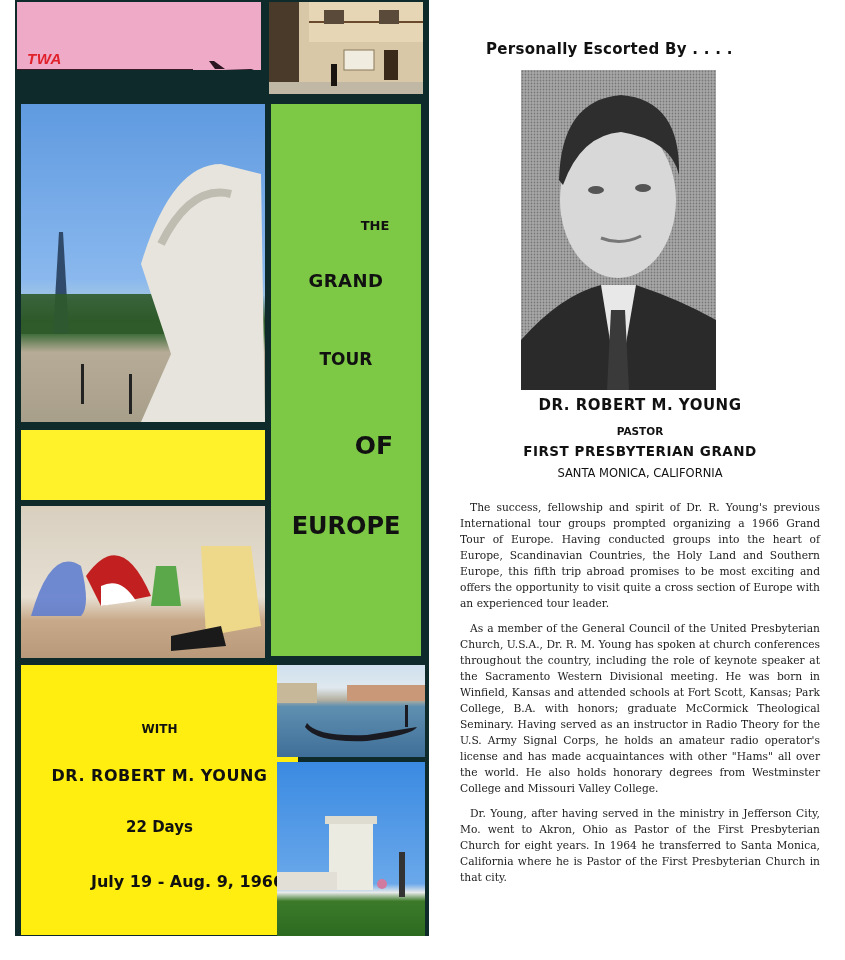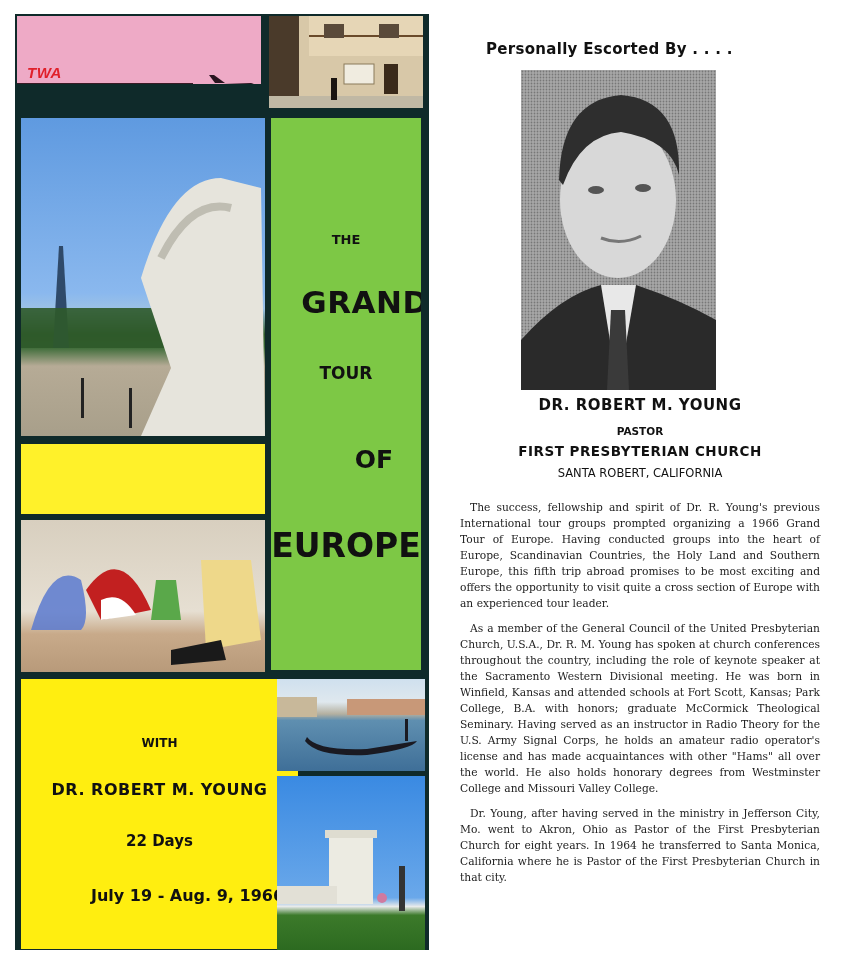--- a/index.html
+++ b/index.html
@@ -1,21 +1,21 @@
 <!DOCTYPE html>
 <html><head>
 <meta charset="utf-8">
 <style>
   html, body { margin:0; padding:0; }
   body { width:845px; height:960px; background:#ffffff; position:relative; overflow:hidden;
          font-family:"DejaVu Sans", sans-serif; }
   .abs { position:absolute; }
 
   
-  #cover { left:15px; top:14px; width:414px; height:936px; background:#0f2a2a; }
+  #cover { left:15px; top:0; width:414px; height:936px; background:#0f2a2a; }
   .blk { position:absolute; overflow:hidden; }
 
   #pink { left:2px; top:2px; width:244px; height:68px; background:#eeaac6; }
   #twa { position:absolute; left:10px; top:48px; color:#e0202a; font-style:italic; font-weight:bold;
          font-size:15px; letter-spacing:0.5px; font-family:"Liberation Sans", sans-serif; }
   #jetline { position:absolute; left:0; top:67px; width:176px; height:3px; background:#3a1a26; }
   #jet { position:absolute; left:178px; top:58px; }
 
   #house { left:254px; top:2px; width:154px; height:92px; background:#b8a078; }
   #paris { left:6px; top:104px; width:244px; height:318px;
@@ -25,25 +25,25 @@
              background:linear-gradient(#d8cfbf 0%, #e6dfd2 60%, #c8aa8a 75%, #b89a7a 100%); }
   #green { left:256px; top:104px; width:150px; height:552px; background:#7dc845; }
   #yellowbot { left:6px; top:665px; width:277px; height:270px; background:#ffee10; }
   #venice { left:262px; top:665px; width:148px; height:92px;
             background:linear-gradient(#cfe0ee 0%, #dfe8ee 25%, #b4b0a0 38%, #5f8fb0 45%, #3f6f98 100%); }
   #lisbon { left:262px; top:762px; width:148px; height:174px;
             background:linear-gradient(#3a8ae2 0%, #6aa8ea 70%, #e8eaea 75%, #3c7a2a 80%, #2c6a20 100%); }
 
   .cover-title { position:absolute; left:0; width:100%; text-align:center; color:#111;
                  font-family:"DejaVu Sans", sans-serif; font-weight:bold; }
-  #t-the { top:114px; font-size:13px; }
-  #t-grand { top:166px; font-size:31px; letter-spacing:0.5px;padding-left:19px; }
+  #t-the { top:114px; font-size:13px;margin-left:29px; }
+  #t-grand { top:166px; font-size:18px; letter-spacing:0.5px; }
   #t-tour { top:245px; font-size:17px; }
   #t-of { top:327px; font-size:25px;padding-left:28px; }
-  #t-europe { top:408px; font-size:33px; }
+  #t-europe { top:408px; font-size:24px; }
 
   .yb-text { position:absolute; left:0; width:100%; text-align:center; color:#111; font-weight:bold;
              font-family:"DejaVu Sans", sans-serif; }
   #yb-with { top:57px; font-size:12px; }
   #yb-name { top:101px; font-size:16px; letter-spacing:0.5px; }
   #yb-days { top:153px; font-size:15px; }
   #yb-dates { top:207px; font-size:16px;padding-left:28px; }
 
   
   #escort-head { left:455px; top:40px; font-size:15px; font-weight:bold; color:#111;
@@ -163,20 +163,20 @@
     <ellipse cx="97" cy="130" rx="58" ry="78" fill="#d8d8d8"></ellipse>
     <path d="M38 110 Q40 30 100 25 Q160 30 158 105 Q150 70 100 62 Q60 65 42 115 Z" fill="#2e2e2e"></path>
     <ellipse cx="75" cy="120" rx="8" ry="4" fill="#555"></ellipse>
     <ellipse cx="122" cy="118" rx="8" ry="4" fill="#555"></ellipse>
     <path d="M80 168 Q100 176 120 166" stroke="#777" stroke-width="3" fill="none"></path>
   </svg>
 </div>
 
 <div id="name" class="right-center">DR. ROBERT M. YOUNG</div>
 <div id="pastor" class="right-center">PASTOR</div>
-<div id="church" class="right-center">FIRST PRESBYTERIAN CHURCH</div>
-<div id="city" class="right-center">SANTA ROBERT, CALIFORNIA</div>
+<div id="church" class="right-center">FIRST PRESBYTERIAN GRAND</div>
+<div id="city" class="right-center">SANTA MONICA, CALIFORNIA</div>
 
 <div id="bio" class="abs">
   <p>The success, fellowship and spirit of Dr. R. Young's previous International tour groups prompted organizing a 1966 Grand Tour of Europe. Having conducted groups into the heart of Europe, Scandinavian Countries, the Holy Land and Southern Europe, this fifth trip abroad promises to be most exciting and offers the opportunity to visit quite a cross section of Europe with an experienced tour leader.</p>
   <p>As a member of the General Council of the United Presbyterian Church, U.S.A., Dr. R. M. Young has spoken at church conferences throughout the country, including the role of keynote speaker at the Sacramento Western Divisional meeting. He was born in Winfield, Kansas and attended schools at Fort Scott, Kansas; Park College, B.A. with honors; graduate McCormick Theological Seminary. Having served as an instructor in Radio Theory for the U.S. Army Signal Corps, he holds an amateur radio operator's license and has made acquaintances with other "Hams" all over the world. He also holds honorary degrees from Westminster College and Missouri Valley College.</p>
   <p>Dr. Young, after having served in the ministry in Jefferson City, Mo. went to Akron, Ohio as Pastor of the First Presbyterian Church for eight years. In 1964 he transferred to Santa Monica, California where he is Pastor of the First Presbyterian Church in that city.</p>
 </div>
 
 </body></html>

